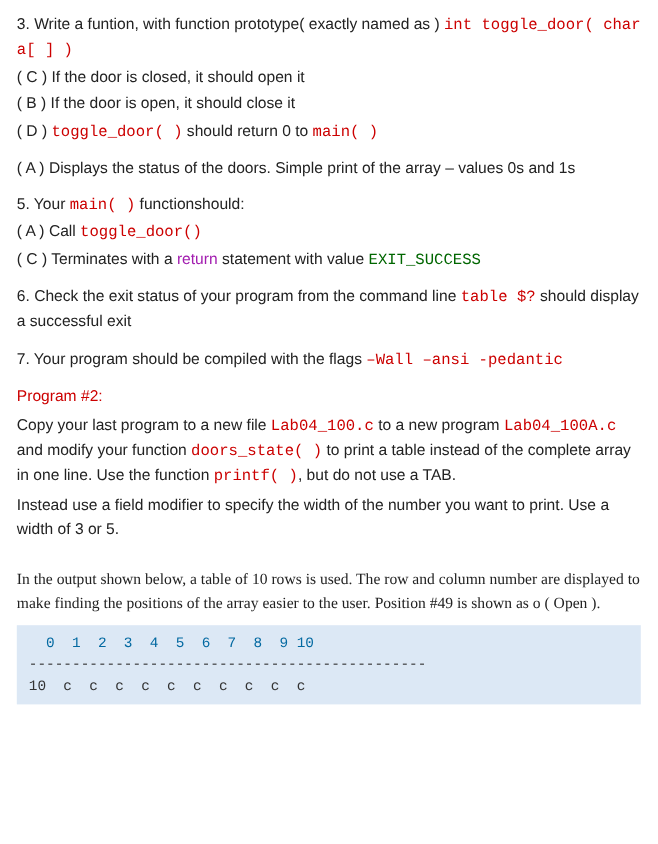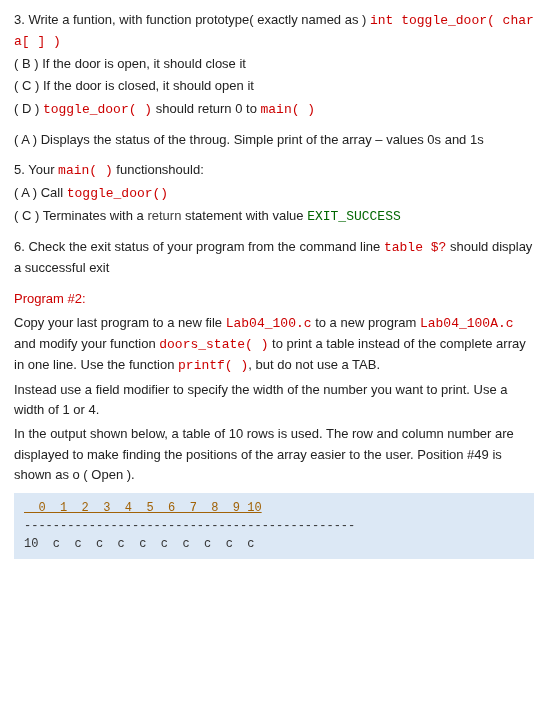--- a/index.html
+++ b/index.html
@@ -8,56 +8,56 @@
       font-size: 13px;
       background: #fff;
       color: #222;
       width: 548px;
       min-height: 703px;
       padding: 10px 14px;
       line-height: 1.55;
     }
     .section { margin-bottom: 10px; }
     .red { color: #cc0000; }
-    .blue { color: #404040; }
+    .blue { color: #a21caf; }
     .green { color: #006600; text-align: right; }
     p { margin-bottom: 2px; }
     .program-header { color: #cc0000; font-weight: normal; margin-top: 8px; margin-bottom: 4px; }
     .table-container {
       background: #dce8f5;
       padding: 6px 10px;
       margin-top: 8px;
       font-family: 'Courier New', monospace;
       font-size: 12px;
       line-height: 1.5;
     }
-    .table-container .header-row { color: #a16207; text-decoration: underline; }
+    .table-container .header-row { color: #0369a1; }
     .table-container .sep-row { color: #333; }
     .table-container .data-row { color: #333; }
     .code { font-family: 'Courier New', monospace; }
   </style>
 </head>
 <body>
 
 <div>
 
   <div class="section">
     <p>
       3. Write a funtion, with function prototype( exactly named as ) <span class="red code">int toggle_door( char a[ ] )</span>
     </p>
+    <p>( C ) If the door is closed, it should open it</p>
     <p>( B ) If the door is open, it should close it</p>
-    <p>( C ) If the door is closed, it should open it</p>
     <p>
       ( D ) <span class="red code">toggle_door( )</span> should return 0 to <span class="red code">main( )</span>
     </p>
   </div>
 
   <div class="section">
     <p>
-      ( A ) Displays the status of the throug. Simple print of the array – values 0s and 1s
+      ( A ) Displays the status of the doors. Simple print of the array – values 0s and 1s
     </p>
   </div>
 
   <div class="section">
     <p>
       5. Your <span class="red code">main( )</span> functionshould:
     </p>
     <p>
       ( A ) Call <span class="red code">toggle_door()</span>
     </p>
@@ -65,30 +65,35 @@
       ( C ) Terminates with a <span class="blue">return</span> statement with value <span class="green code">EXIT_SUCCESS</span>
     </p>
   </div>
 
   <div class="section">
     <p>
       6. Check the exit status of your program from the command line <span class="red code">table $?</span> should display a successful exit
     </p>
   </div>
 
+  <div class="section">
+    <p>
+      7. Your program should be compiled with the flags <span class="red code">–Wall –ansi -pedantic</span>
+    </p>
+  </div>
 
   <div class="section">
     <p class="program-header">Program #2:</p>
     <p>
       Copy your last program to a new file <span class="red code">Lab04_100.c</span> to a new program <span class="red code">Lab04_100A.c</span> and modify your function <span class="red code">doors_state( )</span> to print a table instead of the complete array in one line. Use the function <span class="red code">printf( )</span>, but do not use a TAB.
     </p>
     <p style="margin-top:4px;">
-      Instead use a field modifier to specify the width of the number you want to print. Use a width of 1 or 4.
+      Instead use a field modifier to specify the width of the number you want to print. Use a width of 3 or 5.
     </p>
-    <p style="margin-top:4px;">
+    <p style="margin-top:21px;font-family:Liberation Serif, serif;">
       In the output shown below, a table of 10 rows is used. The row and column number are displayed to make finding the positions of the array easier to the user. Position #49 is shown as o ( Open ).
     </p>
 
     <div class="table-container">
       <div class="header-row">&nbsp;&nbsp;0&nbsp;&nbsp;1&nbsp;&nbsp;2&nbsp;&nbsp;3&nbsp;&nbsp;4&nbsp;&nbsp;5&nbsp;&nbsp;6&nbsp;&nbsp;7&nbsp;&nbsp;8&nbsp;&nbsp;9&nbsp;10</div>
       <div class="sep-row">----------------------------------------------</div>
       <div class="data-row">10&nbsp;&nbsp;c&nbsp;&nbsp;c&nbsp;&nbsp;c&nbsp;&nbsp;c&nbsp;&nbsp;c&nbsp;&nbsp;c&nbsp;&nbsp;c&nbsp;&nbsp;c&nbsp;&nbsp;c&nbsp;&nbsp;c</div>
 
     </div>
   </div>

